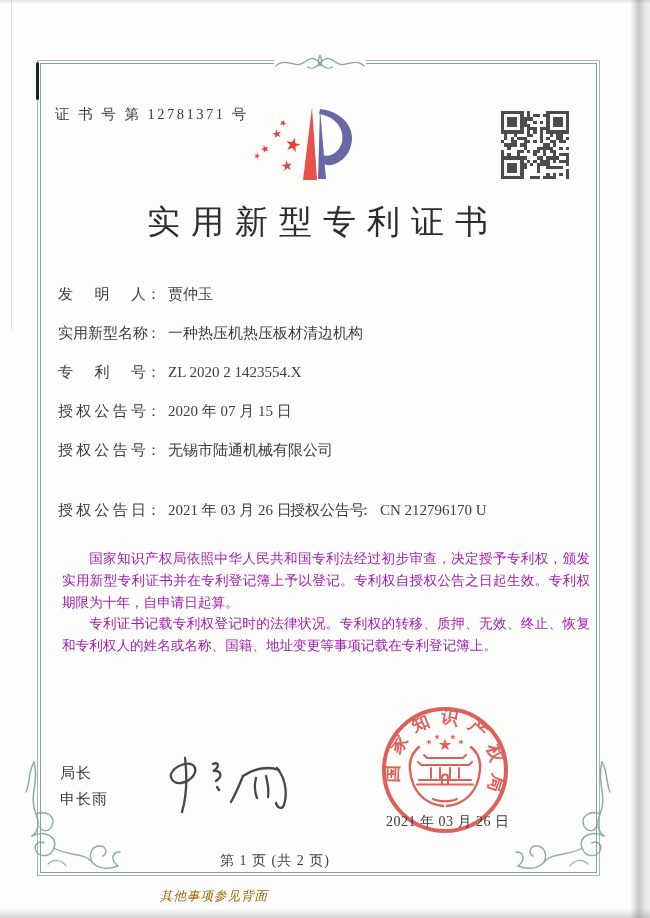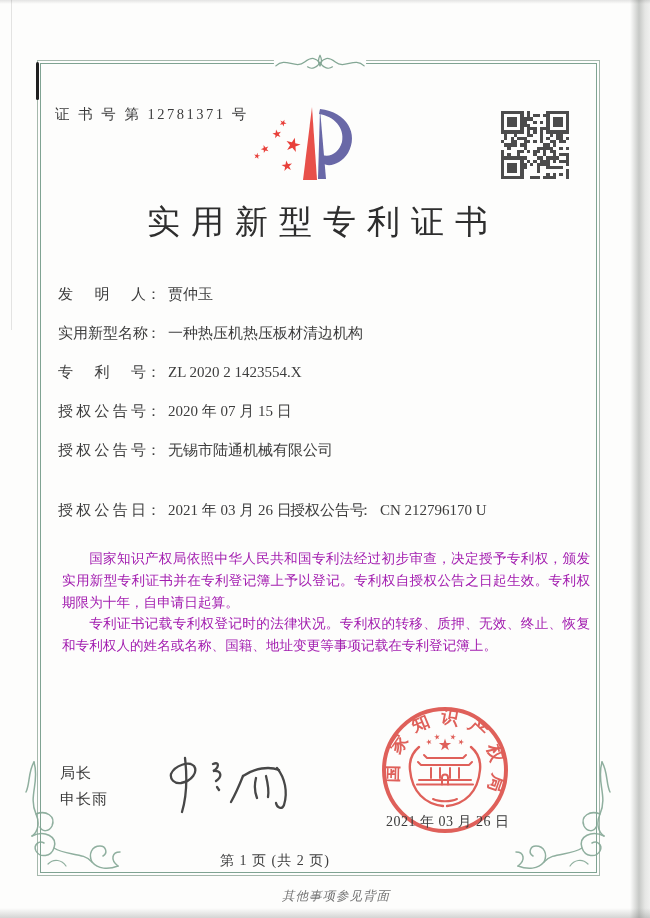--- a/index.html
+++ b/index.html
@@ -42,22 +42,22 @@
     color:#a21caf;text-align:justify;}
   .body-text p{margin:0;text-indent:2em;}
   
   .officer{position:absolute;left:60px;top:760px;font-family:"Liberation Sans","DejaVu Sans",sans-serif;
     font-size:15px;line-height:26px;letter-spacing:1px;color:#3a3a3a;}
   .signature{position:absolute;left:165px;top:748px;}
   .seal{position:absolute;left:367px;top:692px;mix-blend-mode:multiply;opacity:.93;}
   .seal-date{position:absolute;left:386px;top:813px;font-size:14px;letter-spacing:.5px;color:#3c3c3c;z-index:5;}
   
   .page-info{position:absolute;left:160px;top:852px;width:230px;text-align:center;font-size:14px;letter-spacing:1px;}
-  .back-note{position:absolute;left:160px;top:888px;width:230px;text-align:right;font-size:12.5px;
-    font-style:italic;letter-spacing:1px;color:#737373;}
+  .back-note{position:absolute;left:160px;top:888px;width:230px;text-align:left;font-size:12.5px;
+    font-style:italic;letter-spacing:1px;color:#a16207;}
 </style>
 </head>
 <body>
 
 <div class="canvas">
 
   <svg width="0" height="0" style="position:absolute">
     <defs>
       <path id="star" d="M0,-1 L0.225,-0.31 L0.951,-0.31 L0.363,0.118 L0.588,0.809 L0,0.382 L-0.588,0.809 L-0.363,0.118 L-0.951,-0.31 L-0.225,-0.31 Z"></path>
       <symbol id="flourish" viewBox="0 0 110 116">

